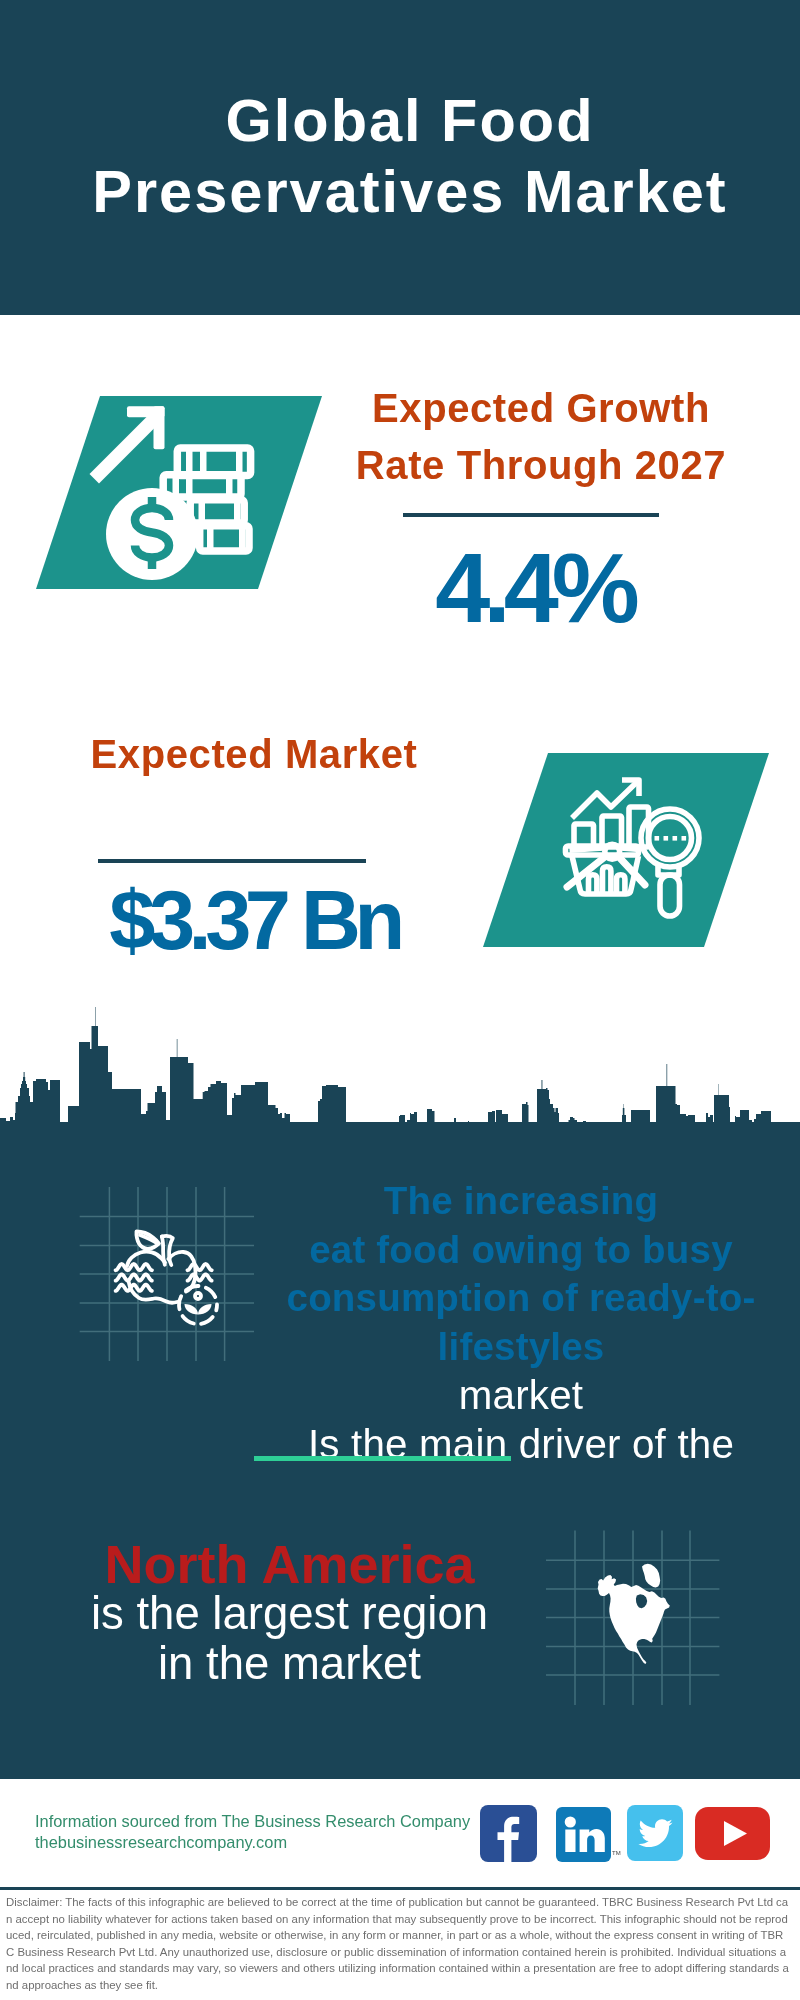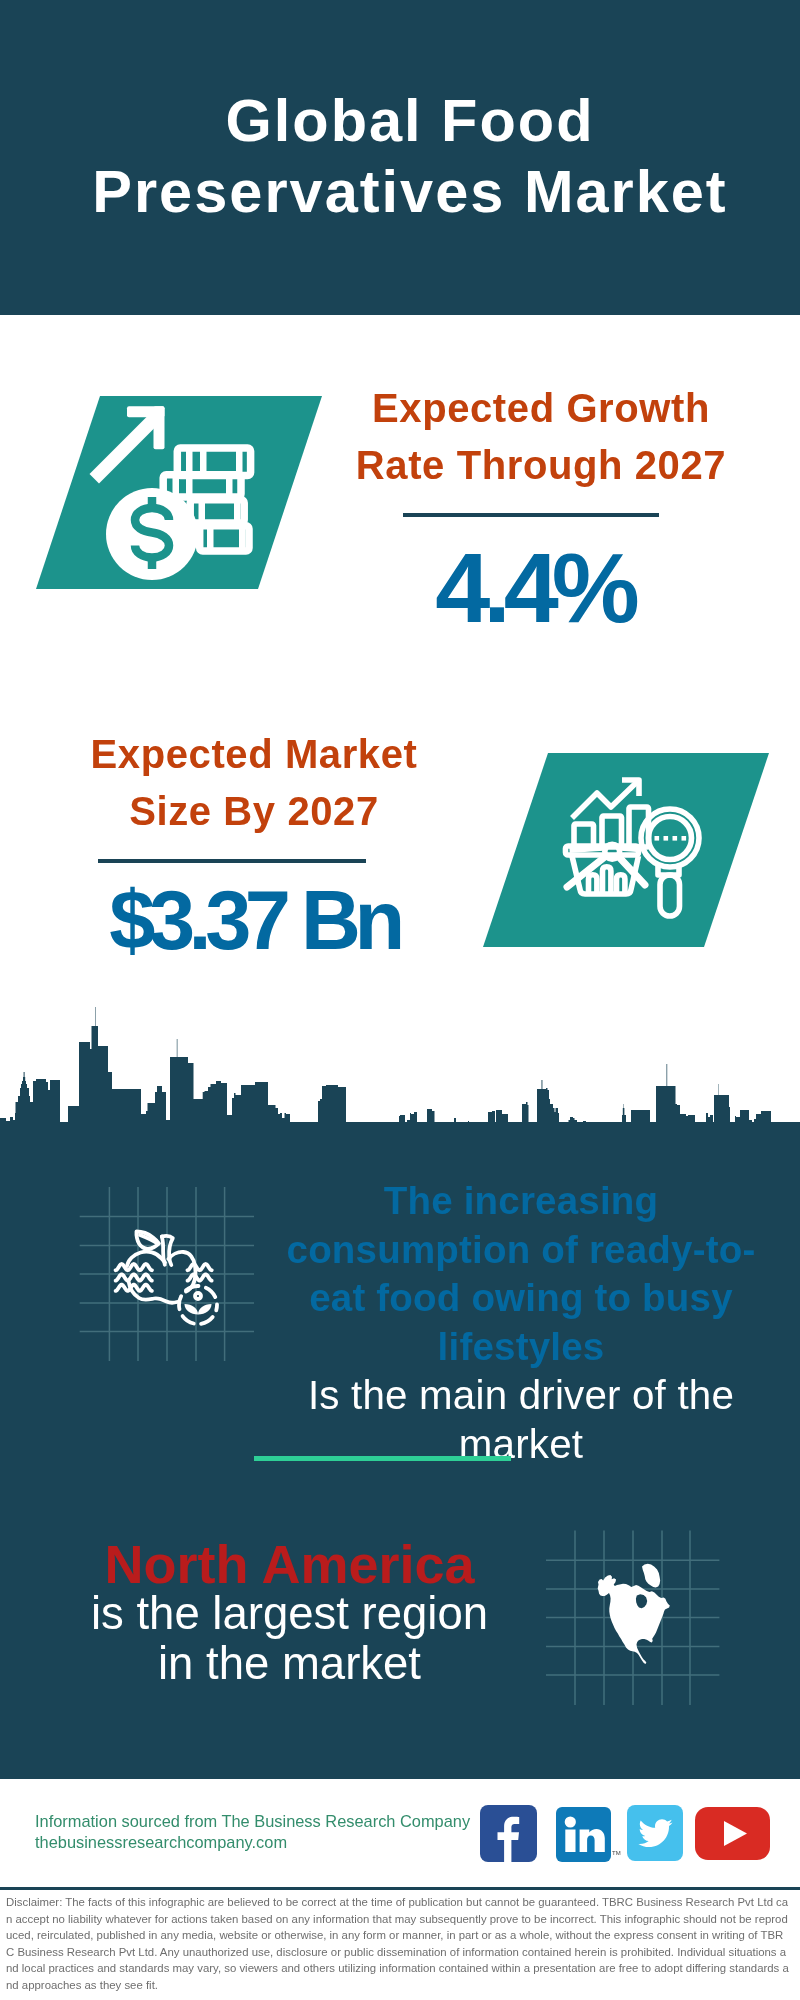--- a/index.html
+++ b/index.html
@@ -65,39 +65,38 @@
     <div>Expected Growth</div>
     <div>Rate Through 2027</div>
   </div>
   <div class="stat-rule" style="left:403px;top:513px;width:256px;"></div>
   <div class="stat-value" style="left:334px;top:540px;width:400px;">4.4%</div>
 
   <div class="para para2"></div>
 
   <div class="stat-title" style="left:54px;top:726px;width:400px;">
     <div>Expected Market</div>
-    <div>Size By 2027</div>
   </div>
   <div class="stat-rule" style="left:98px;top:859px;width:268px;"></div>
   <div class="stat-value" style="left:4px;top:873px;width:500px;font-size:83px;letter-spacing:-6.5px;white-space:nowrap;">$3.37 Bn</div>
 
   <div class="darkbody">
     <svg viewBox="0 1000 800 779" xmlns="http://www.w3.org/2000/svg">
       <rect x="0" y="1122" width="800" height="657" fill="#1a4456"></rect>
       <path d="M 0 1175 L 0 1118 L 6 1118 L 6 1121 L 10 1121 L 10 1117 L 13 1117 L 13 1120 L 15 1120 L 15 1113 L 15.5 1113 L 15.5 1102 L 18 1102 L 18 1096 L 20 1096 L 20 1088 L 21 1088 L 21 1084 L 22 1084 L 22 1081 L 23 1081 L 23 1077 L 23.6 1077 L 23.6 1072 L 24.6 1072 L 24.6 1077 L 25.2 1077 L 25.2 1081 L 26 1081 L 26 1084 L 27 1084 L 27 1088 L 29 1088 L 29 1096 L 30 1096 L 30 1102 L 33 1102 L 33 1081 L 36 1081 L 36 1079 L 46 1079 L 46 1082 L 48 1082 L 48 1090 L 50 1090 L 50 1080 L 60 1080 L 60 1122 L 68 1122 L 68 1106 L 79 1106 L 79 1042 L 90 1042 L 90 1049 L 91.5 1049 L 91.5 1026 L 95.1 1026 L 95.1 1007 L 95.6 1007 L 95.6 1026 L 98 1026 L 98 1046 L 108 1046 L 108 1072 L 112 1072 L 112 1089 L 141 1089 L 141 1114 L 146 1114 L 146 1111 L 147.5 1111 L 147.5 1103 L 155 1103 L 155 1092 L 157 1092 L 157 1086 L 162 1086 L 162 1092 L 166 1092 L 166 1120 L 170 1120 L 170 1057 L 176.8 1057 L 176.8 1039 L 177.4 1039 L 177.4 1057 L 188 1057 L 188 1063 L 193.5 1063 L 193.5 1099 L 202.7 1099 L 202.7 1092 L 204.5 1092 L 204.5 1091 L 208 1091 L 208 1087 L 210.5 1087 L 210.5 1084 L 216 1084 L 216 1081 L 221 1081 L 221 1083 L 227 1083 L 227 1115 L 232 1115 L 232 1098 L 234 1098 L 234 1093 L 235.5 1093 L 235.5 1095 L 241 1095 L 241 1085 L 255 1085 L 255 1082 L 262 1082 L 262 1082 L 268 1082 L 268 1105 L 275.5 1105 L 275.5 1108 L 278 1108 L 278 1114 L 280 1114 L 280 1113 L 282 1113 L 282 1118 L 284.5 1118 L 284.5 1113 L 286 1113 L 286 1114 L 290 1114 L 290 1127 L 296 1127 L 296 1122 L 310 1122 L 310 1124 L 313 1124 L 313 1132 L 318 1132 L 318 1101 L 320 1101 L 320 1099 L 322 1099 L 322 1086 L 326 1086 L 326 1085 L 338 1085 L 338 1087 L 346 1087 L 346 1142 L 350 1142 L 350 1126 L 353 1126 L 353 1125 L 359 1125 L 359 1134 L 361 1134 L 361 1130 L 365 1130 L 365 1131 L 372 1131 L 372 1127 L 375 1127 L 375 1137 L 381 1137 L 381 1131 L 383 1131 L 383 1124 L 385 1124 L 385 1125 L 399 1125 L 399 1116 L 400 1116 L 400 1115 L 405 1115 L 405 1124 L 407 1124 L 407 1120 L 410 1120 L 410 1113 L 411 1113 L 411 1114 L 414 1114 L 414 1112 L 417 1112 L 417 1125 L 419 1125 L 419 1134 L 421 1134 L 421 1138 L 424 1138 L 424 1134 L 426 1134 L 426 1130 L 427 1130 L 427 1109 L 432 1109 L 432 1111 L 434.5 1111 L 434.5 1127 L 436 1127 L 436 1129 L 442 1129 L 442 1141 L 448.5 1141 L 448.5 1131 L 453 1131 L 453 1129 L 454 1129 L 454 1118 L 456 1118 L 456 1127 L 462 1127 L 462 1129 L 468 1129 L 468 1121 L 469 1121 L 469 1126 L 482 1126 L 482 1135 L 487 1135 L 487 1131 L 488 1131 L 488 1112 L 492 1112 L 492 1111 L 495 1111 L 495 1132 L 496 1132 L 496 1110 L 501 1110 L 501 1110 L 502 1110 L 502 1114 L 508 1114 L 508 1126 L 511.5 1126 L 511.5 1129 L 512.5 1129 L 512.5 1125 L 518 1125 L 518 1126 L 522 1126 L 522 1104 L 526 1104 L 526 1102 L 527.5 1102 L 527.5 1105 L 528.5 1105 L 528.5 1124 L 531 1124 L 531 1125 L 534.5 1125 L 534.5 1132 L 536.5 1132 L 536.5 1131 L 537 1131 L 537 1089 L 541 1089 L 541 1089 L 541.2 1089 L 541.2 1080 L 541.7 1080 L 541.7 1089 L 542.1 1089 L 542.1 1080 L 542.5 1080 L 542.5 1089 L 545 1089 L 545 1089 L 546 1089 L 546 1088 L 547.5 1088 L 547.5 1090 L 549 1090 L 549 1099 L 550 1099 L 550 1104 L 553 1104 L 553 1108 L 554.5 1108 L 554.5 1112 L 555.5 1112 L 555.5 1108 L 557 1108 L 557 1108 L 558 1108 L 558 1113 L 559 1113 L 559 1123 L 561 1123 L 561 1124 L 563 1124 L 563 1124 L 564 1124 L 564 1125 L 566 1125 L 566 1124 L 568.5 1124 L 568.5 1120 L 570 1120 L 570 1117 L 573 1117 L 573 1118 L 574.5 1118 L 574.5 1120 L 577 1120 L 577 1135 L 582 1135 L 582 1136 L 583 1136 L 583 1121 L 586 1121 L 586 1122 L 591 1122 L 591 1131 L 592 1131 L 592 1133 L 597 1133 L 597 1132 L 605 1132 L 605 1134 L 613 1134 L 613 1135 L 617 1135 L 617 1130 L 618 1130 L 618 1129 L 620 1129 L 620 1122 L 622 1122 L 622 1115 L 622.8 1115 L 622.8 1108 L 623.1 1108 L 623.1 1104 L 623.5 1104 L 623.5 1108 L 624.4 1108 L 624.4 1115 L 626 1115 L 626 1122 L 628 1122 L 628 1127 L 630 1127 L 630 1127 L 631 1127 L 631 1110 L 645 1110 L 645 1110 L 650 1110 L 650 1129 L 651 1129 L 651 1134 L 653 1134 L 653 1130 L 655 1130 L 655 1127 L 656 1127 L 656 1086 L 666 1086 L 666 1086 L 666.5 1086 L 666.5 1064 L 667.2 1064 L 667.2 1086 L 674 1086 L 674 1086 L 675.5 1086 L 675.5 1104 L 677 1104 L 677 1105 L 680 1105 L 680 1114 L 686 1114 L 686 1116 L 688 1116 L 688 1115 L 695 1115 L 695 1129 L 697 1129 L 697 1131 L 702.5 1131 L 702.5 1125 L 706 1125 L 706 1113 L 708 1113 L 708 1117 L 710 1117 L 710 1115 L 713 1115 L 713 1135 L 714 1135 L 714 1095 L 718.2 1095 L 718.2 1095 L 718.5 1095 L 718.5 1084 L 718.9 1084 L 718.9 1095 L 727 1095 L 727 1095 L 729 1095 L 729 1107 L 730 1107 L 730 1123 L 735 1123 L 735 1116 L 736 1116 L 736 1117 L 740 1117 L 740 1110 L 749 1110 L 749 1120 L 752 1120 L 752 1123 L 754 1123 L 754 1119 L 756 1119 L 756 1114 L 758 1114 L 758 1114 L 761 1114 L 761 1111 L 771 1111 L 771 1125 L 775 1125 L 775 1127 L 781 1127 L 781 1130 L 785 1130 L 785 1131 L 788 1131 L 788 1133 L 800 1133 L 800 1175 Z" fill="#1a4456"></path>
     </svg>
   </div>
 
   <div class="driver-text">
     <div class="hl">The increasing</div>
+    <div class="hl">eat food owing to busy</div>
     <div class="hl">consumption of ready-to-</div>
-    <div class="hl">eat food owing to busy</div>
     <div class="hl">lifestyles</div>
+    <div class="rest">market</div>
     <div class="rest">Is the main driver of the</div>
-    <div class="rest">market</div>
   </div>
   <div class="driver-underline"></div>
 
   <div class="grid-box" style="left:78px;top:1185px;width:178px;height:178px;">
     <svg width="178" height="178" viewBox="0 0 178 178" xmlns="http://www.w3.org/2000/svg">
       <g stroke="#5d8b95" stroke-width="1.5" fill="none" opacity="0.6">
         <line x1="31.4" y1="2" x2="31.4" y2="176"></line>
         <line x1="60" y1="2" x2="60" y2="176"></line>
         <line x1="89" y1="2" x2="89" y2="176"></line>
         <line x1="118" y1="2" x2="118" y2="176"></line>

